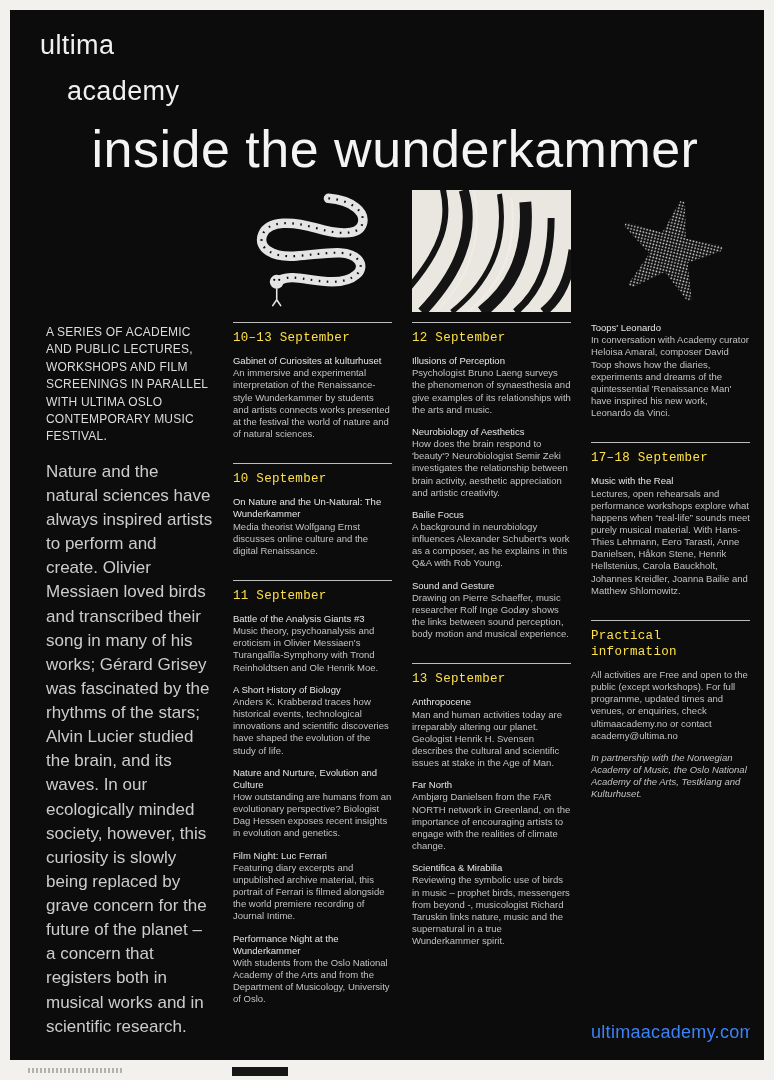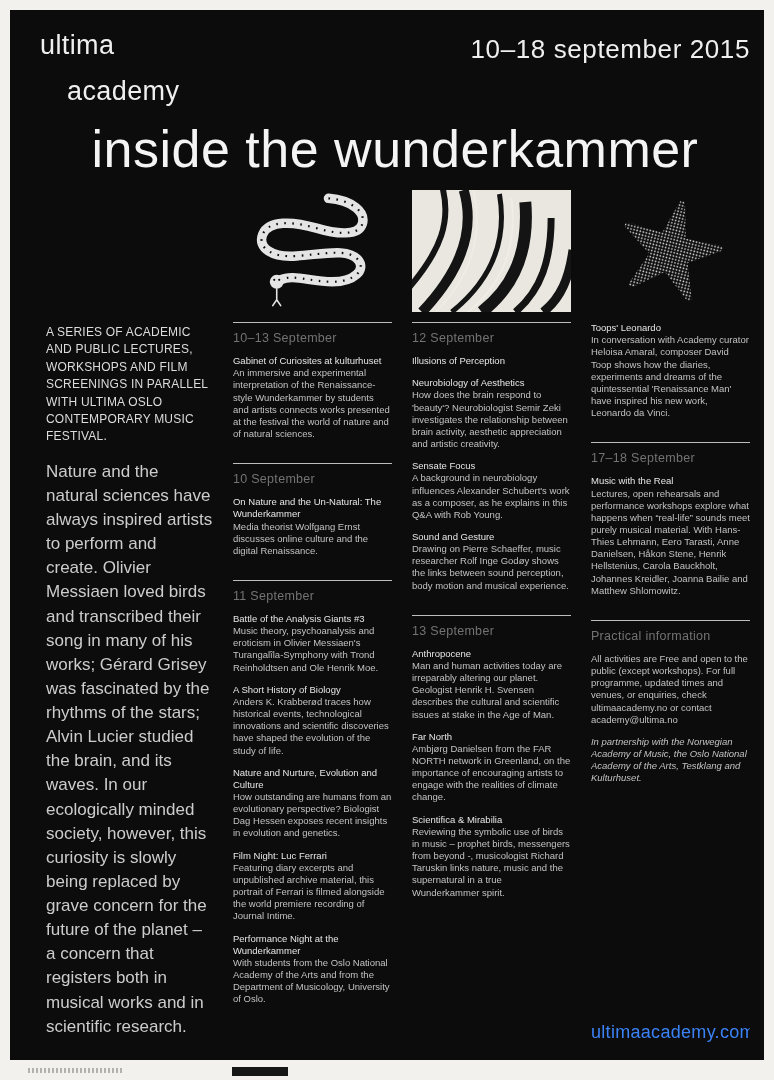--- a/index.html
+++ b/index.html
@@ -48,22 +48,22 @@
   .intro-body { font-size: 17px; line-height: 1.42; color: #cccccc; }
   
   .events {
     font-size: 9.5px; line-height: 1.28; color: #c4c4c4;
     display: flex; flex-direction: column; overflow: hidden;
   }
   .section { }
   .section + .section, .item + .section { margin-top: 13px; }
   .rule { border-top: 1px solid #bdbdbd; margin-bottom: 7px; }
   .heading {
-    font-size: 12.5px; font-weight: normal; color: #737373;
-    letter-spacing: 0.3px; margin: 0 0 9px 0;
+    font-size: 12.5px; font-weight: normal; color: #fde047;
+    letter-spacing: 0.3px; margin: 0 0 9px 0; font-family: Liberation Mono, monospace;
   }
   .item { margin-bottom: 10px; }
   .item-title { color: #e6e6e6; }
   .item-body { color: #c2c2c2; }
   .italic { font-style: italic; }
   .website { margin-top: auto; padding-top: 12px; font-size: 18px; color: #3b82f6; letter-spacing: 0.3px; }
   
   .micro-mark {
     position: absolute; left: 28px; bottom: 7px; width: 96px; height: 5px; opacity: 0.65;
     background: repeating-linear-gradient(90deg, #8f8f8f 0 2px, transparent 2px 4px);
@@ -73,21 +73,20 @@
 </head>
 <body>
 
 <div class="poster">
 
   <div class="hdr">
     <div class="logo">
       <div>ultima</div>
       <div class="logo-line2">academy</div>
     </div>
-    <div class="date">10–18 september 2015</div>
   </div>
 
   <h1 class="title">inside the wunderkammer</h1>
 
   <div class="main">
 
     <div class="img-cell"></div>
 
     <div class="img-cell">
       <svg viewBox="0 0 160 122" preserveAspectRatio="xMidYMid meet" aria-hidden="true">
@@ -173,27 +172,28 @@
         </div>
       </div>
     </div>
 
     <div class="events">
       <div class="section">
         <div class="rule"></div>
         <h2 class="heading">12 September</h2>
         <div class="item">
           <div class="item-title">Illusions of Perception</div>
+          <div class="item-body">Psychologist Bruno Laeng surveys the phenomenon of synaesthesia and give examples of its relationships with the arts and music.</div>
         </div>
         <div class="item">
           <div class="item-title">Neurobiology of Aesthetics</div>
           <div class="item-body">How does the brain respond to 'beauty'? Neurobiologist Semir Zeki investigates the relationship between brain activity, aesthetic appreciation and artistic creativity.</div>
         </div>
         <div class="item">
-          <div class="item-title">Sensate Focus</div>
+          <div class="item-title">Bailie Focus</div>
           <div class="item-body">A background in neurobiology influences Alexander Schubert's work as a composer, as he explains in this Q&amp;A with Rob Young.</div>
         </div>
         <div class="item">
           <div class="item-title">Sound and Gesture</div>
           <div class="item-body">Drawing on Pierre Schaeffer, music researcher Rolf Inge Godøy shows the links between sound perception, body motion and musical experience.</div>
         </div>
       </div>
       <div class="section">
         <div class="rule"></div>
         <h2 class="heading">13 September</h2>

